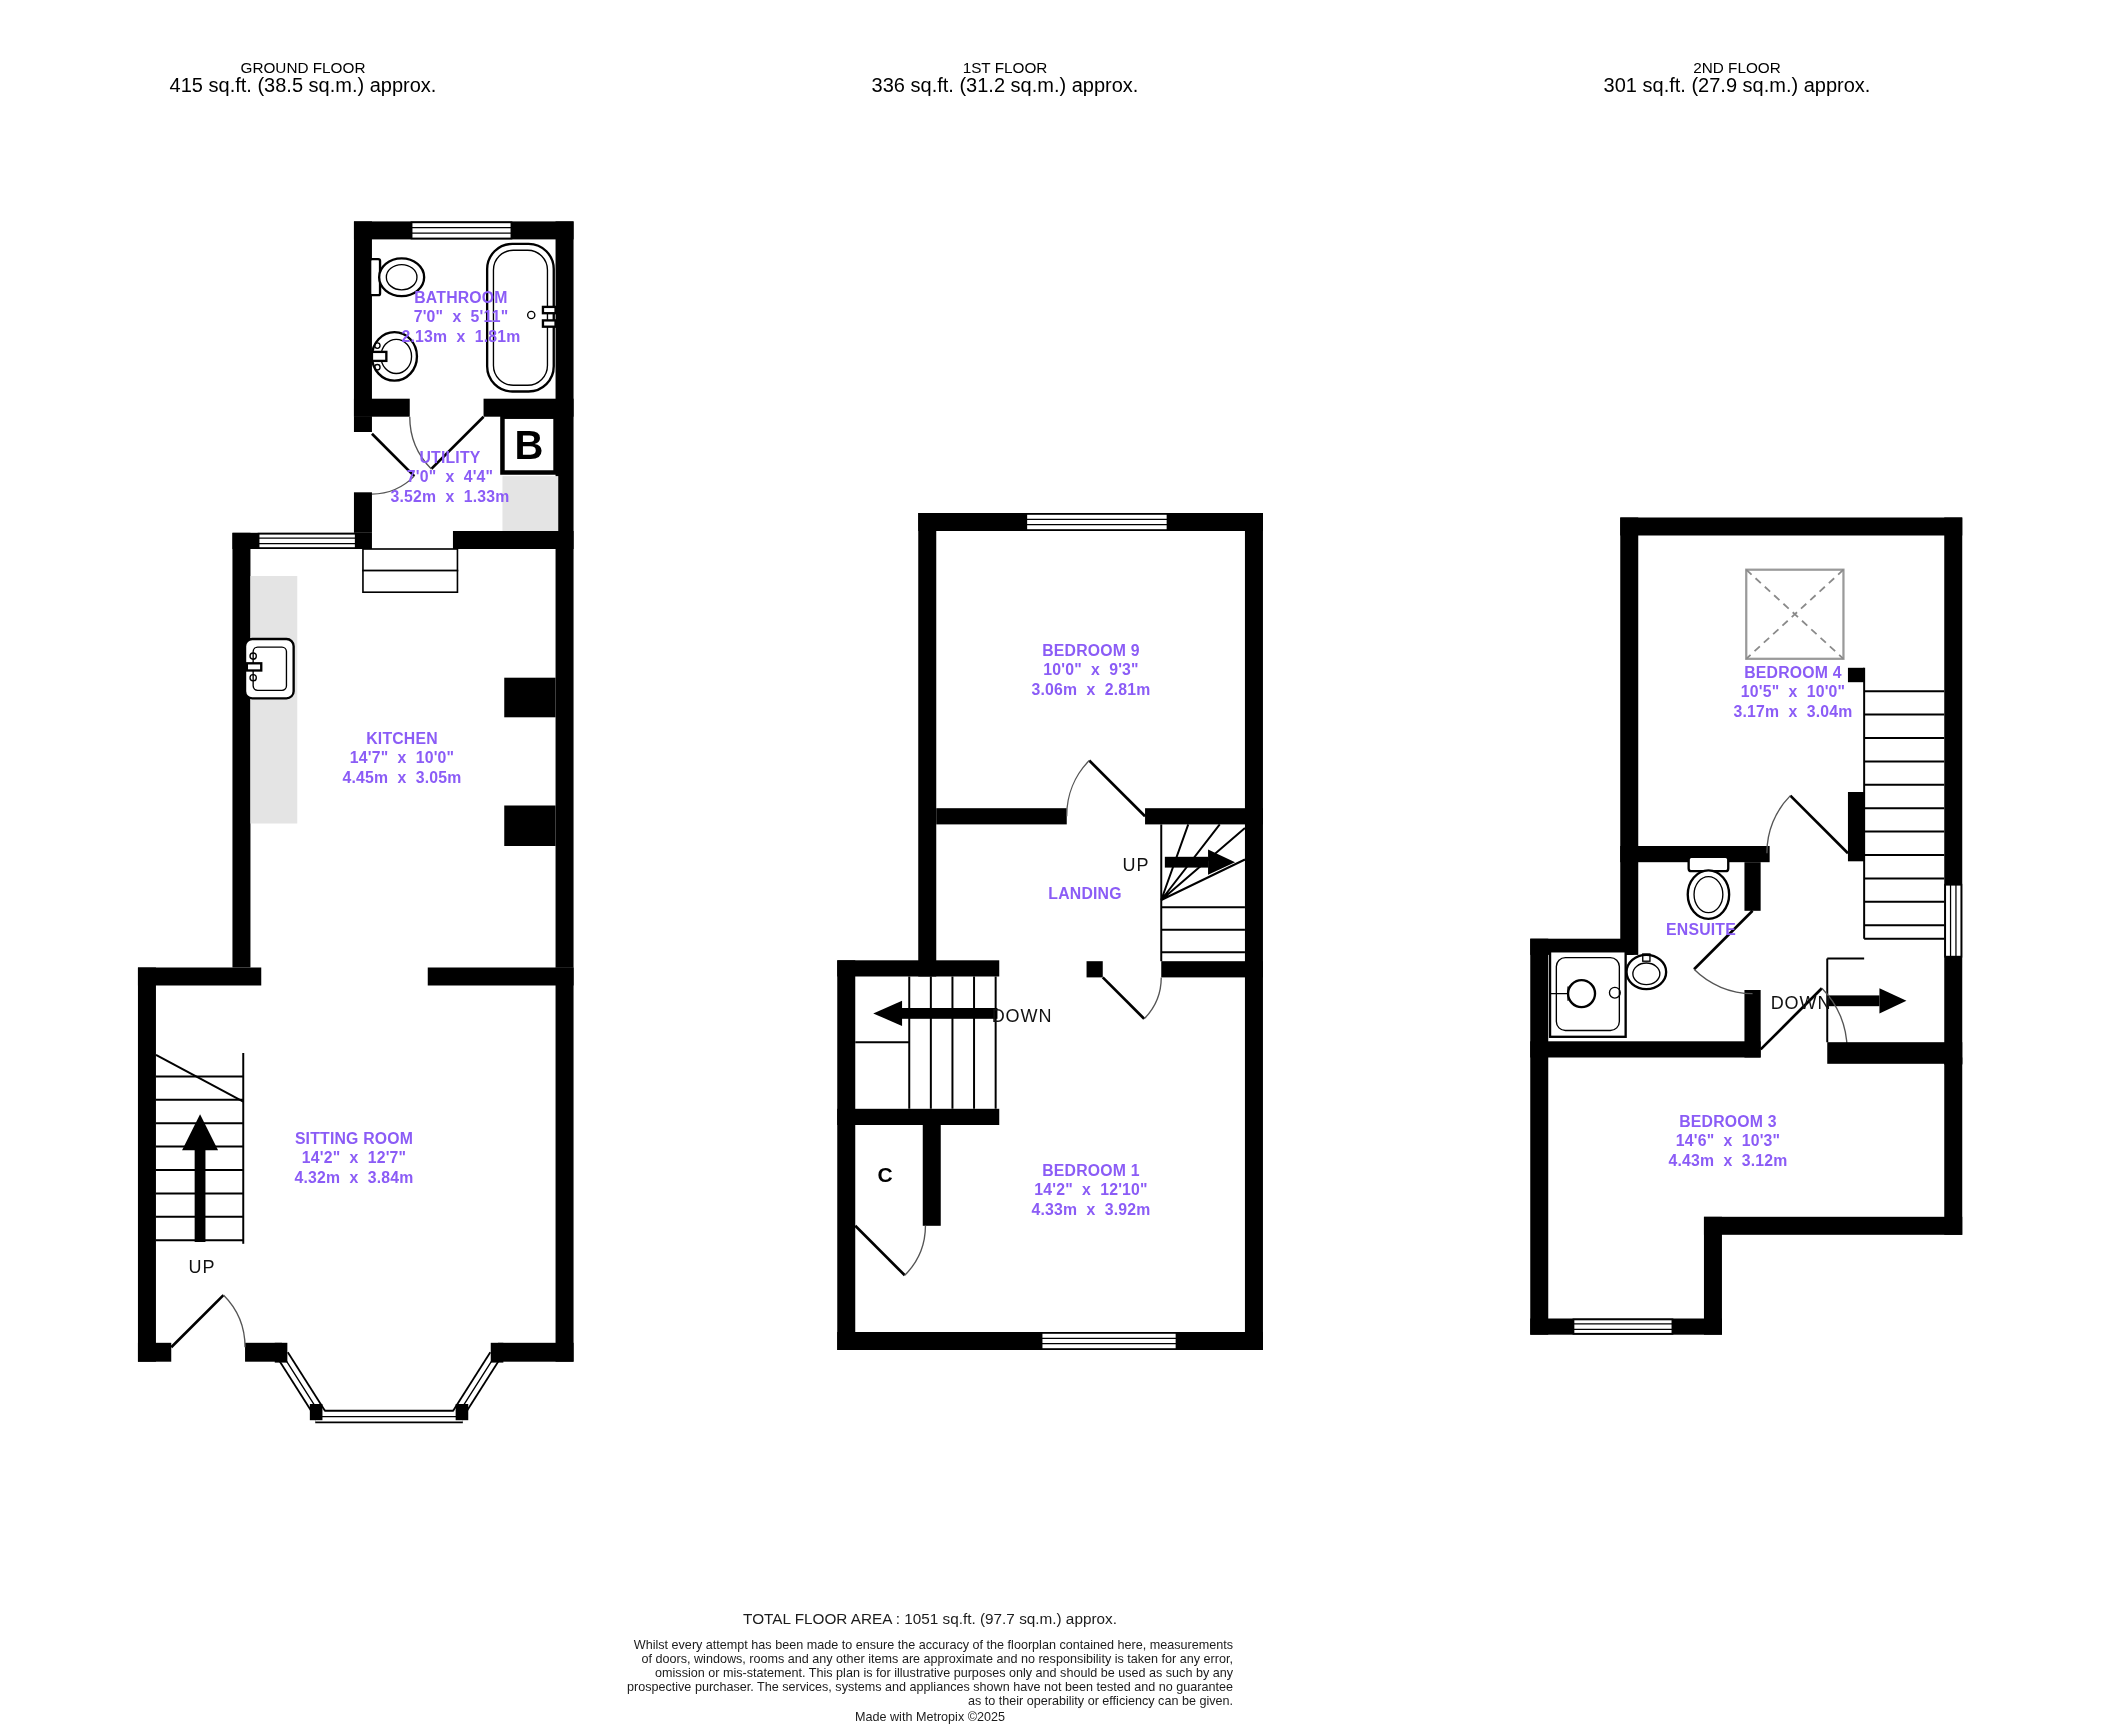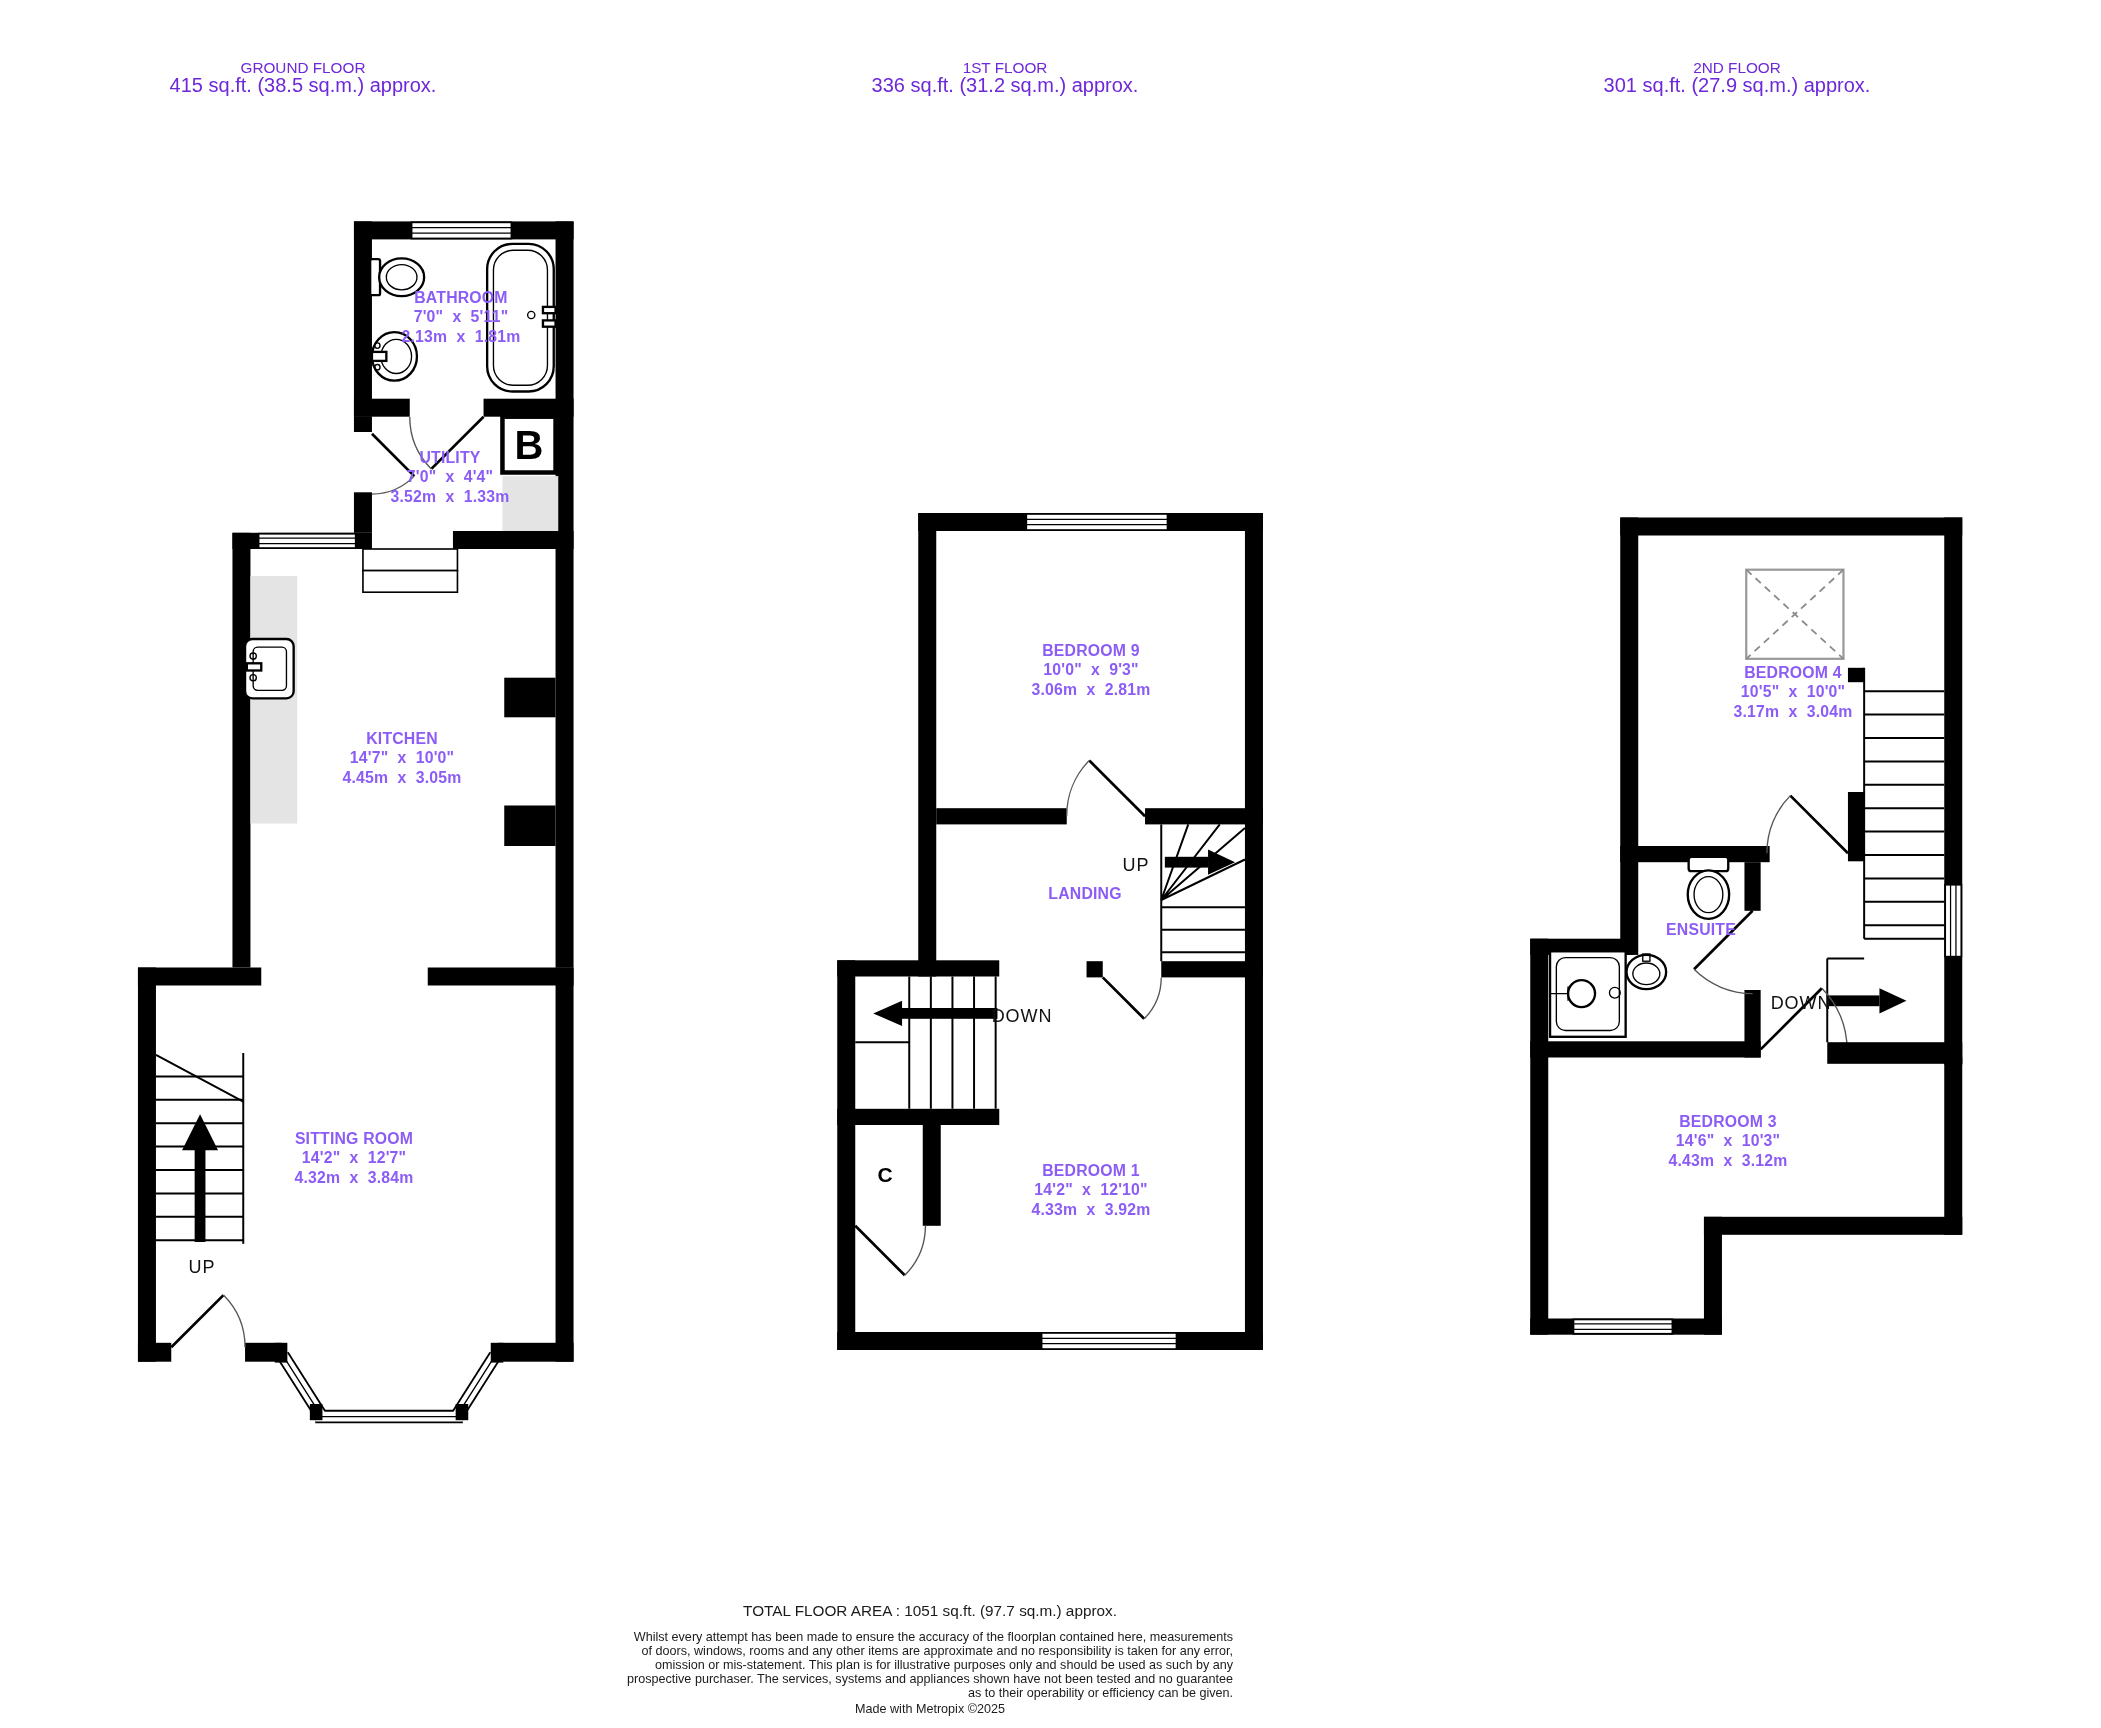--- a/index.html
+++ b/index.html
@@ -16,30 +16,30 @@
   .winrect{fill:#fff;stroke:#000;stroke-width:2;}
   .winline{stroke:#000;stroke-width:1.4;}
   .gray{fill:#e4e4e4;}
   .bayb{stroke:#000;stroke-width:15;fill:none;}
   .bayw{stroke:#fff;stroke-width:11;fill:none;}
   .bayc{stroke:#000;stroke-width:1.5;fill:none;}
   .skl{fill:#fff;stroke:#9a9a9a;stroke-width:2.5;}
   .skx{stroke:#8a8a8a;stroke-width:2;stroke-dasharray:8 6;fill:none;}
   .arrow{fill:#000;}
 
-  .fheader{position:absolute;transform:translateX(-50%);text-align:center;white-space:nowrap;color:#6d28d9;}
+  .fheader{position:absolute;transform:translateX(-50%);text-align:center;white-space:nowrap;color:#000000;}
   .fheader .t{font-size:15.3px;line-height:19px;}
   .fheader .a{font-size:20px;line-height:17px;}
   .rlabel{position:absolute;transform:translateX(-50%);text-align:center;font-weight:bold;
           font-size:15.8px;line-height:19.4px;color:#8b5cf6;letter-spacing:0.2px;}
   .rlabel div{white-space:pre;}
   .ann{position:absolute;transform:translateX(-50%);font-size:18px;letter-spacing:0.9px;color:#111;white-space:nowrap;}
   .bletter{position:absolute;transform:translateX(-50%);font-weight:bold;font-size:40px;line-height:40px;color:#000;}
   .cletter{position:absolute;transform:translateX(-50%);font-weight:bold;font-size:21px;color:#000;}
-  .footer{position:absolute;transform:translateX(-50%);text-align:center;color:#1b1b1b;}
+  .footer{position:absolute;transform:translateX(-50%);text-align:center;color:#1b1b1b;margin-top:8px;}
   .footer.total{font-size:15.3px;white-space:nowrap;}
   .footer .dl{font-size:12.6px;line-height:14px;white-space:nowrap;text-align:right;}
   .footer.credit{font-size:12.6px;white-space:nowrap;}
 </style>
 </head>
 <body>
 
 <div id="canvas">
 
 <svg width="2102" height="1728" viewBox="0 0 2335 1920">

